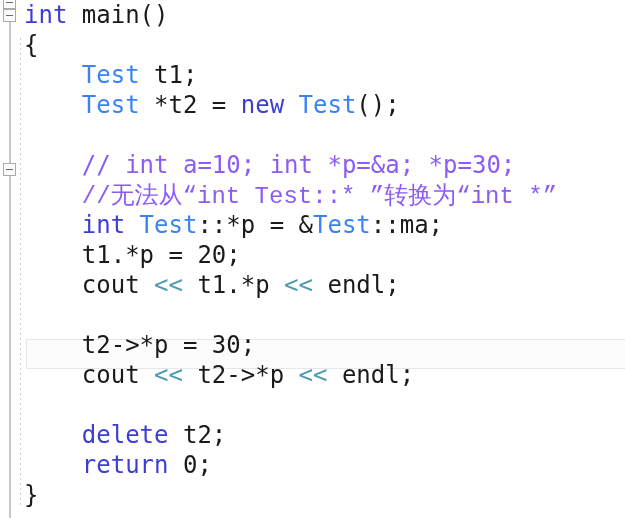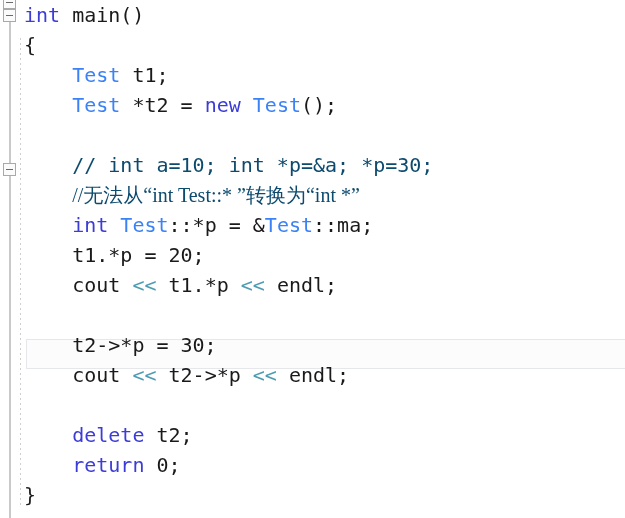--- a/index.html
+++ b/index.html
@@ -77,37 +77,37 @@
     border-left: 1px solid #e6e7ea;
     background: #fcfcfd;
   }
 
   
   .code {
     position: absolute;
     left: 0;
     top: 0;
     width: 625px;
-    font-size: 20px;
+    font-size: 24px;
     line-height: 30px;
     white-space: pre;
   }
   .line {
     position: relative;
     height: 30px;
     padding-left: 24px;
     color: #1a1a1a;
   }
 
   .kw      { color: #3c3cd6; }
   .type    { color: #3b82f6; }
   .op      { color: #4e9cb2; }
-  .cmt     { color: #0c4a6e; }
+  .cmt     { color: #8b5cf6; }
   .plain   { color: #1a1a1a; }
-  .cjk     { font-family: Liberation Serif, serif; }
+  .cjk     { font-family: Liberation Mono, monospace; }
 </style>
 </head>
 <body>
 
 <div id="editor">
 
   <div class="gutter-line"></div>
 
   <div class="fold-marker fold-top"></div>
   <div class="fold-marker fold-main"></div>

